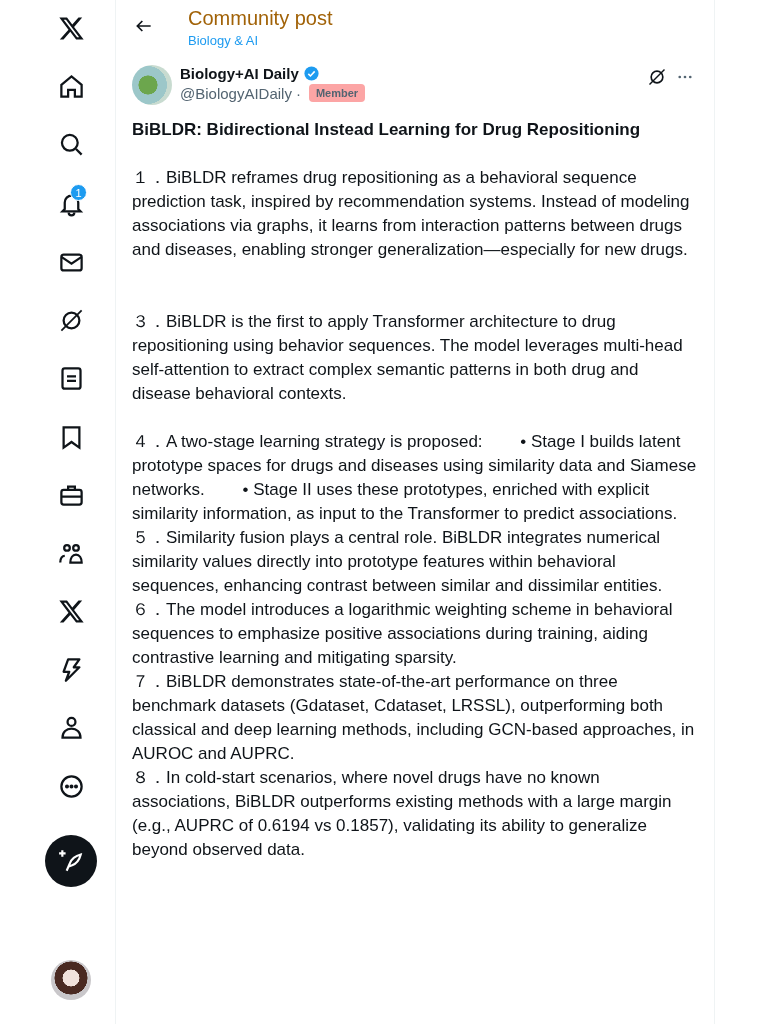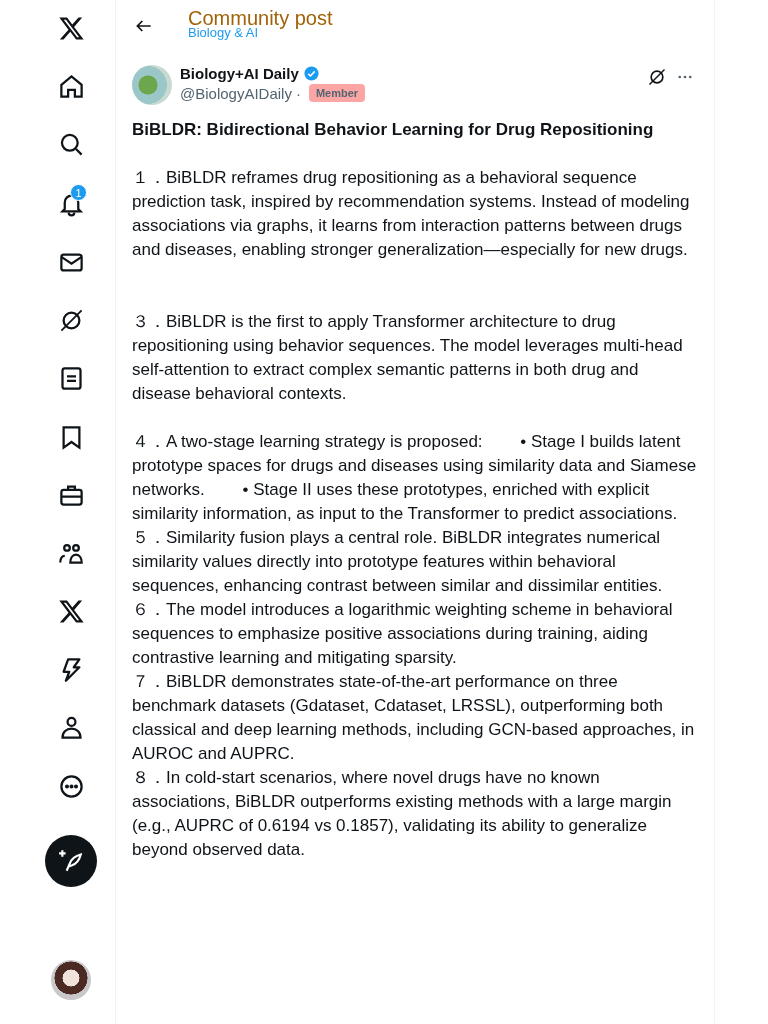--- a/index.html
+++ b/index.html
@@ -12,21 +12,21 @@
   .badge { position: absolute; top: 5px; right: 8px; min-width: 17px; height: 17px; border-radius: 9px; background: #1d9bf0; color: #fff; font-size: 11px; display: flex; align-items: center; justify-content: center; border: 1px solid #fff; }
   .post-btn { position: absolute; left: 45px; top: 835px; width: 52px; height: 52px; border-radius: 50%; background: #0f1419; display: flex; align-items: center; justify-content: center; cursor: pointer; }
   .post-btn svg { width: 26px; height: 26px; }
   .profile-avatar { position: absolute; left: 51px; top: 960px; width: 40px; height: 40px; border-radius: 50%; overflow: hidden; background: radial-gradient(circle at 50% 45%, #f1e2dc 0 28%, #4a2a22 29% 55%, #c9c7ca 56%); cursor: pointer; }
 
   .main { position: absolute; left: 115px; top: 0; width: 600px; height: 1024px; border-left: 1px solid #eff3f4; border-right: 1px solid #eff3f4; }
   .header { position: relative; height: 56px; }
   .back-btn { position: absolute; left: 12px; top: 10px; width: 32px; height: 32px; display: flex; align-items: center; justify-content: center; cursor: pointer; border-radius: 50%; }
   .back-btn svg { width: 20px; height: 20px; }
   .page-title { position: absolute; left: 72px; top: 7px; font-size: 20px; font-weight: normal; color: #a16207; }
-  .community-link { position: absolute; left: 72px; top: 25px; font-size: 13px; color: #1d9bf0; cursor: pointer; }
+  .community-link { position: absolute; left: 72px; top: 33px; font-size: 13px; color: #1d9bf0; cursor: pointer; }
 
   .post-header { position: relative; height: 52px; }
   .author-avatar { position: absolute; left: 16px; top: 9px; width: 40px; height: 40px; border-radius: 50%; background: radial-gradient(circle at 40% 50%, #6ca64d 0 30%, #9cc7c9 31% 60%, #c8dbd0 61%); overflow: hidden; cursor: pointer; }
   .name-row { position: absolute; left: 64px; top: 9px; display: flex; align-items: center; gap: 4px; }
   .display-name { font-size: 15px; font-weight: bold; color: #0f1419; cursor: pointer; }
   .verified svg { width: 17px; height: 17px; display: block; }
   .handle-row { position: absolute; left: 64px; top: 28px; display: flex; align-items: center; gap: 4px; font-size: 15px; color: #536471; }
   .handle { cursor: pointer; }
   .member-badge { font-size: 11px; font-weight: bold; color: #536471; background: #fca5a5; padding: 3px 7px; border-radius: 4px; margin-left: 4px; }
   .grok-btn { position: absolute; right: 44px; top: 8px; width: 26px; height: 26px; display: flex; align-items: center; justify-content: center; cursor: pointer; }
@@ -170,21 +170,21 @@
     <div class="more-btn">
       <svg width="18" height="18" viewBox="0 0 24 24">
           <circle cx="5" cy="12" r="1.8" fill="#536471"></circle>
           <circle cx="12" cy="12" r="1.8" fill="#536471"></circle>
           <circle cx="19" cy="12" r="1.8" fill="#536471"></circle>
         </svg>
     </div>
   </div>
 
   <div class="post-body">
-    <div class="post-title">BiBLDR: Bidirectional Behavior Learning for Drug Repositioning</div>
+    <div class="post-title">BiBLDR: Bidirectional Instead Learning for Drug Repositioning</div>
     <div class="para">１．BiBLDR reframes drug repositioning as a behavioral sequence prediction task, inspired by recommendation systems. Instead of modeling associations via graphs, it learns from interaction patterns between drugs and diseases, enabling stronger generalization—especially for new drugs.</div>
     <div class="gap"></div>
     <div class="gap"></div>
     <div class="para">３．BiBLDR is the first to apply Transformer architecture to drug repositioning using behavior sequences. The model leverages multi-head self-attention to extract complex semantic patterns in both drug and disease behavioral contexts.</div>
     <div class="gap"></div>
     <div class="para">４．A two-stage learning strategy is proposed:        • Stage I builds latent prototype spaces for drugs and diseases using similarity data and Siamese networks.        • Stage II uses these prototypes, enriched with explicit similarity information, as input to the Transformer to predict associations.</div>
     <div class="para">５．Similarity fusion plays a central role. BiBLDR integrates numerical similarity values directly into prototype features within behavioral sequences, enhancing contrast between similar and dissimilar entities.</div>
     <div class="para">６．The model introduces a logarithmic weighting scheme in behavioral sequences to emphasize positive associations during training, aiding contrastive learning and mitigating sparsity.</div>
     <div class="para">７．BiBLDR demonstrates state-of-the-art performance on three benchmark datasets (Gdataset, Cdataset, LRSSL), outperforming both classical and deep learning methods, including GCN-based approaches, in AUROC and AUPRC.</div>
     <div class="para">８．In cold-start scenarios, where novel drugs have no known associations, BiBLDR outperforms existing methods with a large margin (e.g., AUPRC of 0.6194 vs 0.1857), validating its ability to generalize beyond observed data.</div>

